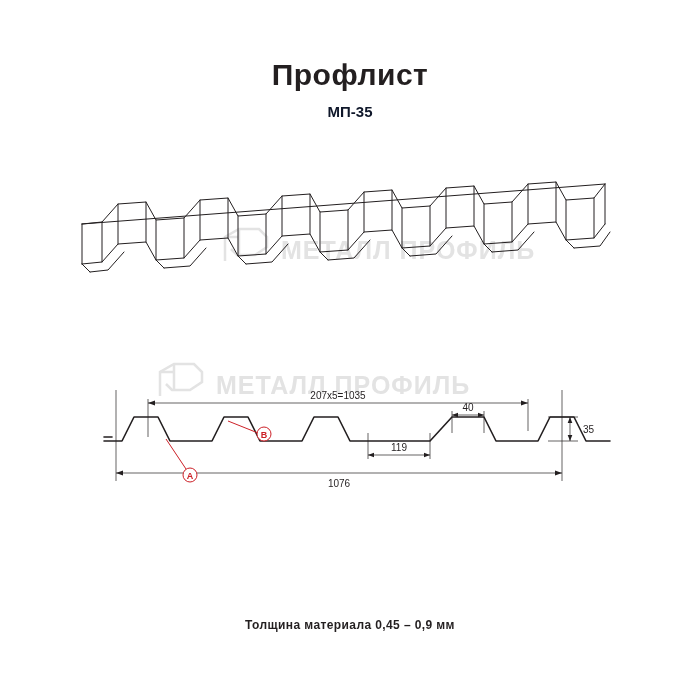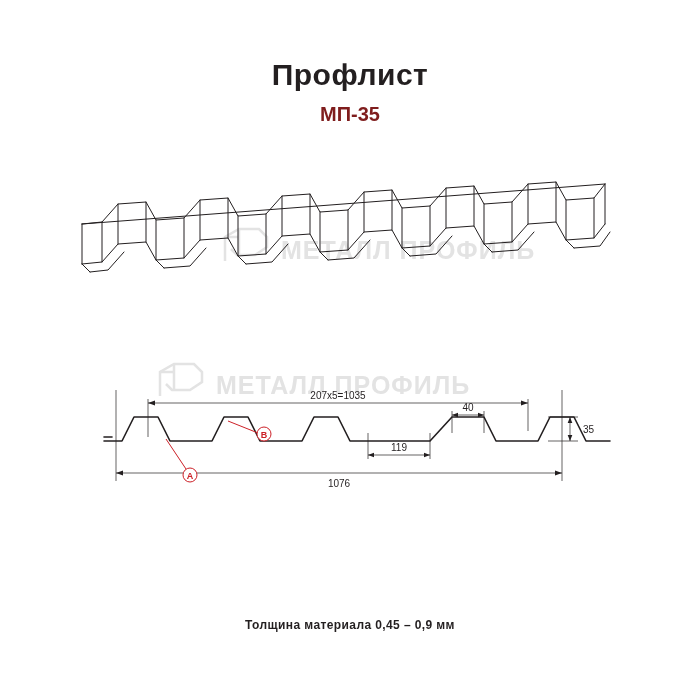--- a/index.html
+++ b/index.html
@@ -30,23 +30,23 @@
     font-weight: bold;
     letter-spacing: 0.5px;
     color: #231f20;
   }
   .subtitle {
     position: absolute;
     top: 103px;
     left: 0;
     width: 700px;
     text-align: center;
-    font-size: 20px;
-    font-weight: bold;
-    color: #7f1d1d;
+    font-size: 15px;
+    font-weight: bold;
+    color: #0f172a;
   }
   .footer-note {
     position: absolute;
     top: 618px;
     left: 0;
     width: 700px;
     text-align: center;
     font-size: 12px;
     font-weight: bold;
     letter-spacing: 0.4px;

